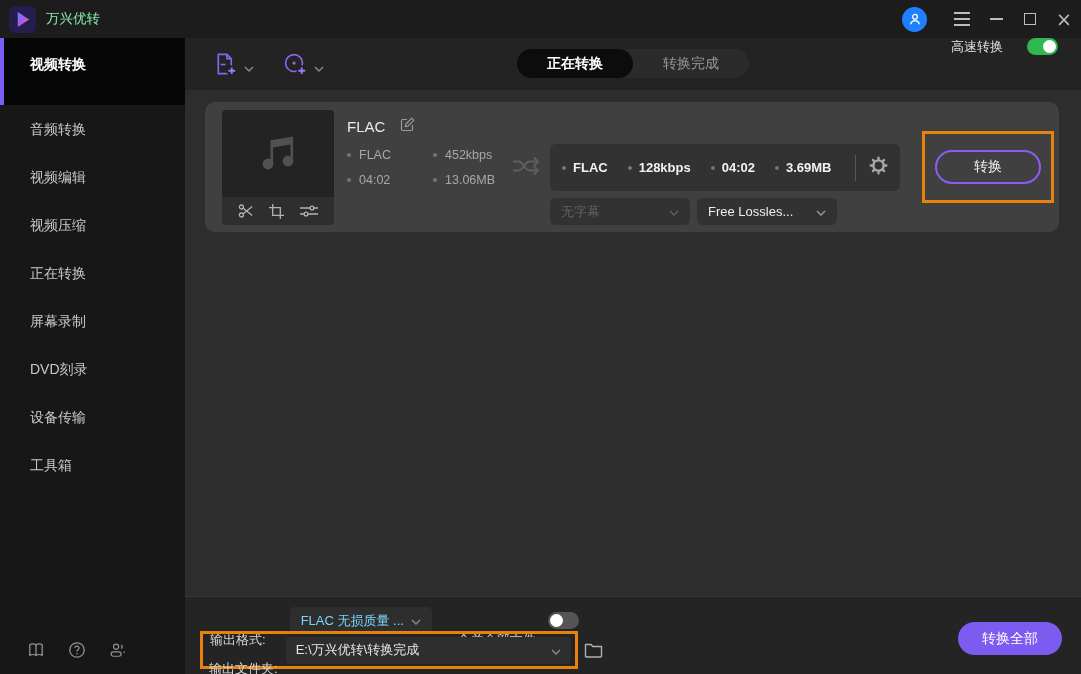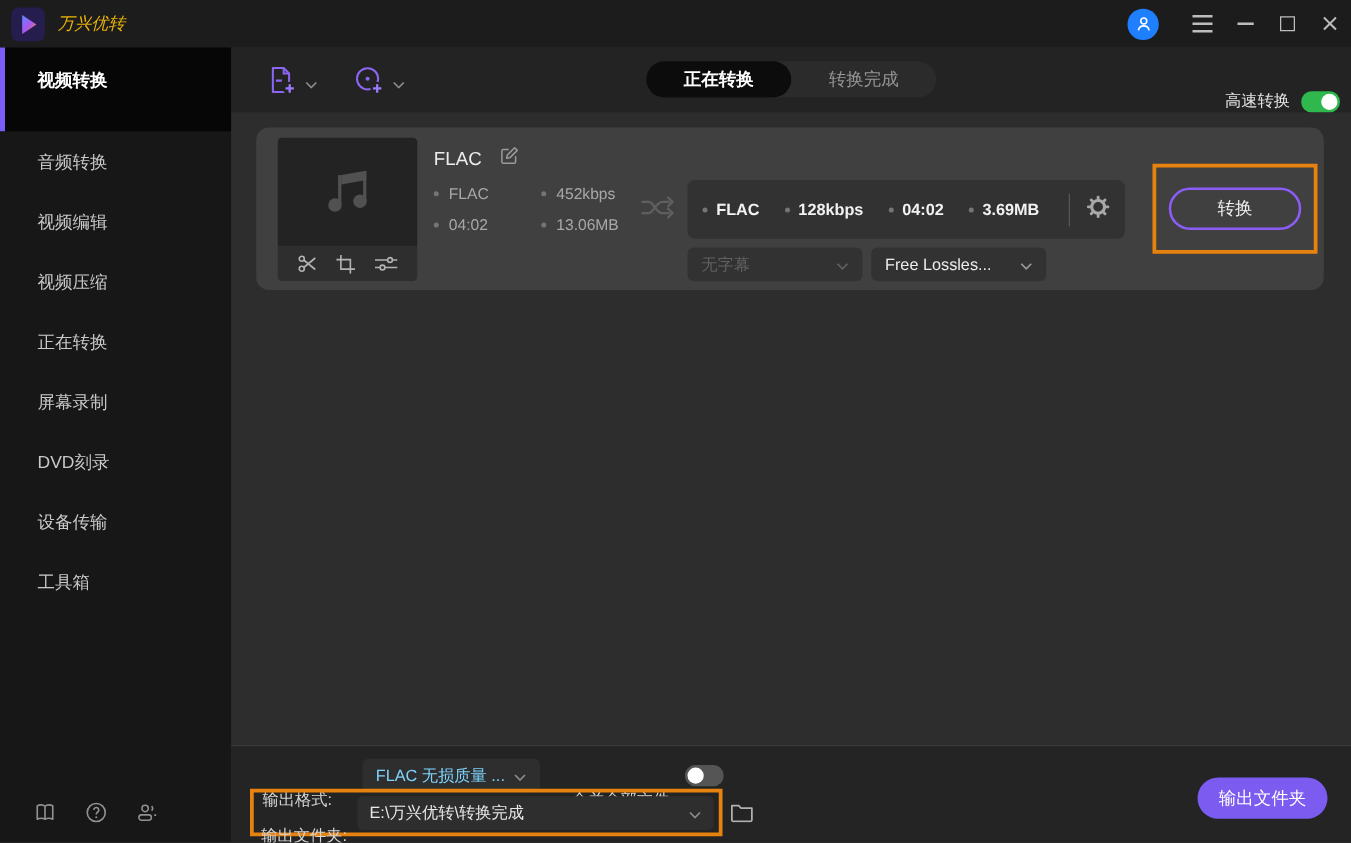--- a/index.html
+++ b/index.html
@@ -5,21 +5,21 @@
   * { margin:0; padding:0; box-sizing:border-box; }
   html,body { width:1081px; height:674px; overflow:hidden;
     font-family:"Liberation Sans","DejaVu Sans",sans-serif; background:#2d2d2d; }
   .win { position:relative; width:1081px; height:674px; background:#2d2d2d; }
 
   
   .titlebar { position:absolute; left:0; top:0; width:1081px; height:38px;
     background:#1c1c1c; display:flex; align-items:center; }
   .logo { width:27px; height:27px; margin-left:9px; border-radius:6px;
     background:#251d4e; display:flex; align-items:center; justify-content:center; }
-  .app-title { margin-left:10px; font-size:13.5px; color:#eab308;font-style:italic; }
+  .app-title { margin-left:10px; font-size:13.5px; color:#86efac; }
   .tb-right { margin-left:auto; display:flex; align-items:center; height:100%; }
   .avatar { width:25px; height:25px; border-radius:50%; background:#1f80ff;
     display:flex; align-items:center; justify-content:center; margin-right:18px; cursor:pointer; }
   .winbtn { width:34px; height:38px; display:flex; align-items:center; justify-content:center; cursor:pointer; }
   .hamburger { display:flex; flex-direction:column; gap:4px; }
   .hamburger i { display:block; width:16px; height:2px; background:#bdbdbd; }
   .min-glyph { width:13px; height:2px; background:#bdbdbd; }
   .max-glyph { width:12px; height:12px; border:1.5px solid #bdbdbd; }
   .close-glyph { color:#bdbdbd; font-size:19px; line-height:1; font-family:"DejaVu Sans",sans-serif; }
 
@@ -36,21 +36,21 @@
   .toolbar { position:absolute; left:185px; top:38px; width:896px; height:52px;
     background:#232323; }
   .tool-btn { position:absolute; top:14px; display:flex; align-items:center; gap:6px; cursor:pointer; }
   .tool-btn.add-file { left:28px; }
   .tool-btn.add-disc { left:98px; }
   .tabs { position:absolute; left:50%; top:11px; transform:translateX(-50%);
     height:29px; background:#2b2b2b; border-radius:15px; display:flex; }
   .tab { height:29px; line-height:29px; padding:0 30px; font-size:14px;
     color:#969696; border-radius:15px; cursor:pointer; white-space:nowrap; }
   .tab.active { background:#0c0c0c; color:#ffffff; font-weight:bold; }
-  .speed { position:absolute; right:9px; top:0; height:52px; display:flex; align-items:flex-end; gap:9px; }
+  .speed { position:absolute; right:23px; top:0; height:52px; display:flex; align-items:flex-start; gap:24px; }
   .speed-label { font-size:13px; color:#e2e2e2; }
   .toggle { position:relative; width:31px; height:17px; border-radius:9px; cursor:pointer; }
   .toggle .knob { position:absolute; top:2px; width:13px; height:13px; border-radius:50%; background:#ffffff; }
   .toggle.on { background:#2eb84e; } .toggle.on .knob { right:2px; }
   .toggle.off { background:#555555; } .toggle.off .knob { left:2px; }
 
   
   .content { position:absolute; left:185px; top:90px; width:896px; height:506px; background:#2d2d2d; }
   .card { position:absolute; left:20px; top:12px; width:854px; height:130px;
     background:#404040; border-radius:10px; }
@@ -398,16 +398,16 @@
         </span>
       </div>
     </div>
 
     <span class="folder-btn">
       <svg width="19" height="16" viewBox="0 0 19 16" fill="none" stroke="#b0b0b0" stroke-width="1.4">
         <path d="M1.5 2.5h5.5l1.8 2h8.7v9.5a1 1 0 0 1-1 1h-14a1 1 0 0 1-1-1z" stroke-linejoin="round"></path>
       </svg>
     </span>
 
-    <button class="convert-all-btn">输出文件夹</button>
+    <button class="convert-all-btn">转换全部</button>
   </div>
 
 </div>
 
 </body></html>

